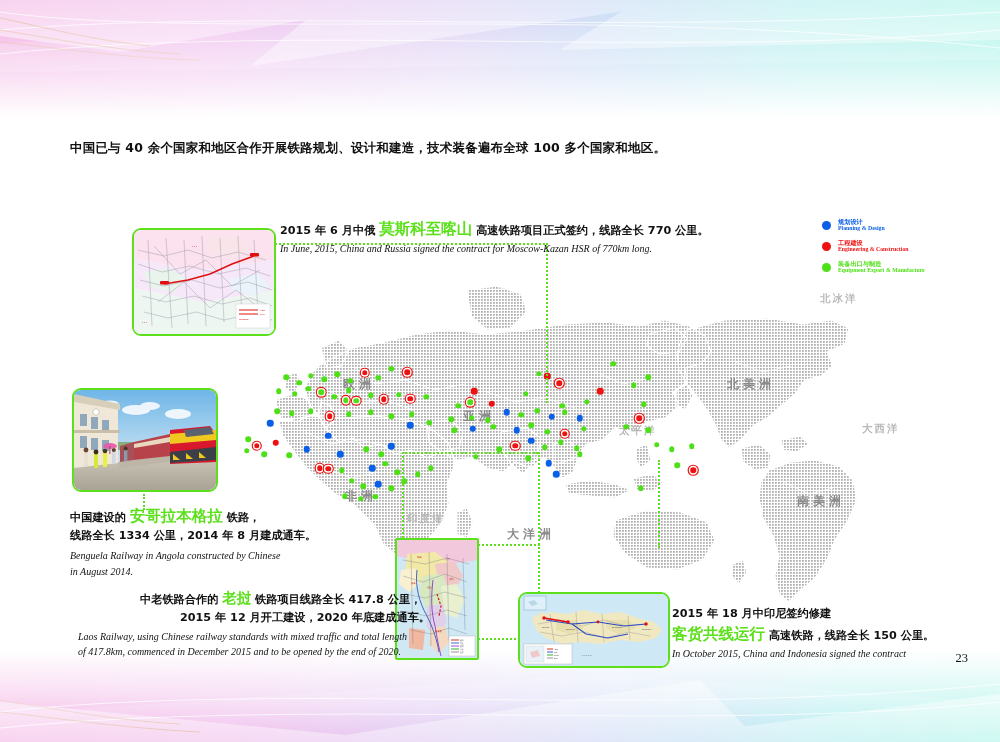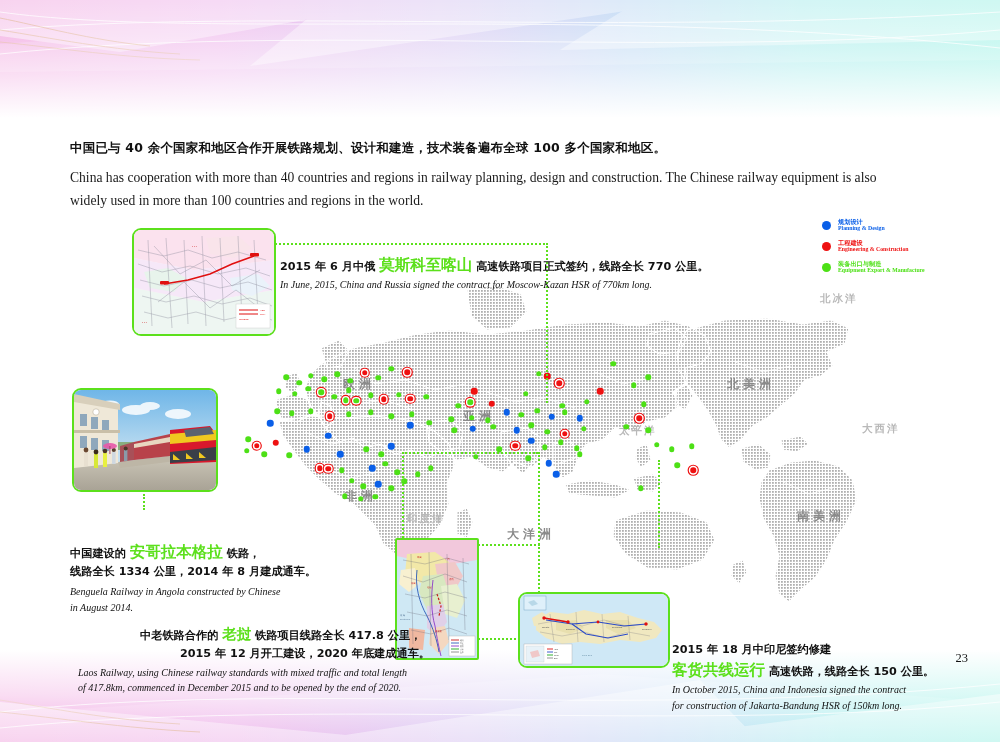--- a/index.html
+++ b/index.html
@@ -61,21 +61,21 @@
   .mk.red{background:#ee1111;}
   .mk.ring{background:#ee1111;box-shadow:0 0 0 1.4px #ffffff,0 0 0 2.6px #ee1111;}
   .mk.ringg{background:#4de016;box-shadow:0 0 0 1.3px #ffffff,0 0 0 2.4px #ee1111;}
 
   
   .inset{position:absolute;border:2.2px solid #5ce01c;border-radius:9px;overflow:hidden;background:#fff;}
   .inset.sq{border-radius:2px;}
   .inset-svg{display:block;width:100%;height:100%;}
 
   
-  .callout{position:absolute;margin-top:36px;}
+  .callout{position:absolute;}
   .c-cn{
     font-family:"DejaVu Sans","Liberation Sans",sans-serif;
     font-size:11.2px;font-weight:bold;color:#111;white-space:nowrap;line-height:1.5;}
   .c-en{font-size:10px;color:#111;line-height:1.55;white-space:nowrap;font-style:italic;}
   .hl{color:#5ce01c;font-size:14.5px;font-weight:bold;}
   .hl2{color:#5ce01c;font-size:15.5px;font-weight:bold;}
   .pg{position:absolute;right:32px;top:651px;font-size:12.5px;color:#111;}
 
   
   .dl{position:absolute;}
@@ -153,24 +153,20 @@
     <g stroke="#d6a46a" stroke-width="0.9" opacity="0.5" fill="none">
       <path d="M0,50 C50,58 110,70 180,74"></path>
       <path d="M0,62 C60,68 120,78 200,82"></path>
     </g>
     <rect x="0" y="0" width="1000" height="92" fill="url(#gbf)"></rect>
   </svg>
 
   <div class="content">
 
     <div class="intro-cn">中国已与 40 余个国家和地区合作开展铁路规划、设计和建造，技术装备遍布全球 100 多个国家和地区。</div>
-    <div class="intro-en">
-      <span>China has cooperation with more than 40 countries and regions in railway planning, design and construction. The Chinese railway equipment is also widely used</span>
-      <span>in more than 100 countries and regions in the world.</span>
-    </div>
 
     <div class="legend">
       <div class="legend-row">
         <span class="legend-dot" style="background:#0a5fe8"></span>
         <span class="legend-txt">
           <span class="legend-cn" style="color:#0a5fe8">规划设计</span>
           <span class="legend-en" style="color:#0a5fe8">Planning &amp; Design</span>
         </span>
       </div>
       <div class="legend-row">
@@ -277,21 +273,21 @@
       <div class="ocean-label" style="left:585px;top:20px;">北冰洋</div>
       <div class="ocean-label" style="left:384px;top:152px;">太平洋</div>
       <div class="ocean-label" style="left:627px;top:150px;">大西洋</div>
       <div class="ocean-label" style="left:172px;top:240px;">印度洋</div>
 
       <div class="cont-label" style="left:108px;top:104px;">欧洲</div>
       <div class="cont-label" style="left:228px;top:136px;">亚洲</div>
       <div class="cont-label" style="left:110px;top:216px;">非洲</div>
       <div class="cont-label" style="left:272px;top:254px;">大洋洲</div>
       <div class="cont-label" style="left:492px;top:104px;">北美洲</div>
-      <div class="cont-label" style="left:562px;top:236px;">南美洲</div>
+      <div class="cont-label" style="left:562px;top:221px;">南美洲</div>
 
       <div id="markers">
           <div class="mk green" style="width: 5.5px; height: 5.5px; left: 51.1px; top: 105px;"></div>
           <div class="mk green" style="width: 5.5px; height: 5.5px; left: 64.24px; top: 110.6px;"></div>
           <div class="mk green" style="width: 5.5px; height: 5.5px; left: 75.92px; top: 103.6px;"></div>
           <div class="mk green" style="width: 5.5px; height: 5.5px; left: 89.06px; top: 107.1px;"></div>
           <div class="mk green" style="width: 5.5px; height: 5.5px; left: 102.2px; top: 102.2px;"></div>
           <div class="mk green" style="width: 5.5px; height: 5.5px; left: 115.34px; top: 108.5px;"></div>
           <div class="mk ring" style="width: 5.5px; height: 5.5px; left: 129.94px; top: 100.8px;"></div>
           <div class="mk green" style="width: 5.5px; height: 5.5px; left: 143.08px; top: 105.7px;"></div>
@@ -693,19 +689,18 @@
       <div class="c-en" style="text-align:left;margin-left:-62px;margin-top:2px;">Laos Railway, using Chinese railway standards with mixed traffic and total length</div>
       <div class="c-en" style="text-align:center;margin-left:-62px;">of 417.8km, commenced in December 2015 and to be opened by the end of 2020.</div>
     </div>
 
     <div class="callout" style="left:672px;top:606px;">
       <div class="c-cn">2015 年 18 月中印尼签约修建</div>
       <div class="c-cn">
         <span class="hl2">客货共线运行</span><span> 高速铁路，线路全长 150 公里。</span>
       </div>
       <div class="c-en">In October 2015, China and Indonesia signed the contract</div>
-      <div class="c-en">for construction of Jakarta-Bandung HSR of 150km long.</div>
     </div>
 
     <div class="pg">23</div>
 
   </div>
 </div>
 
 </body></html>

